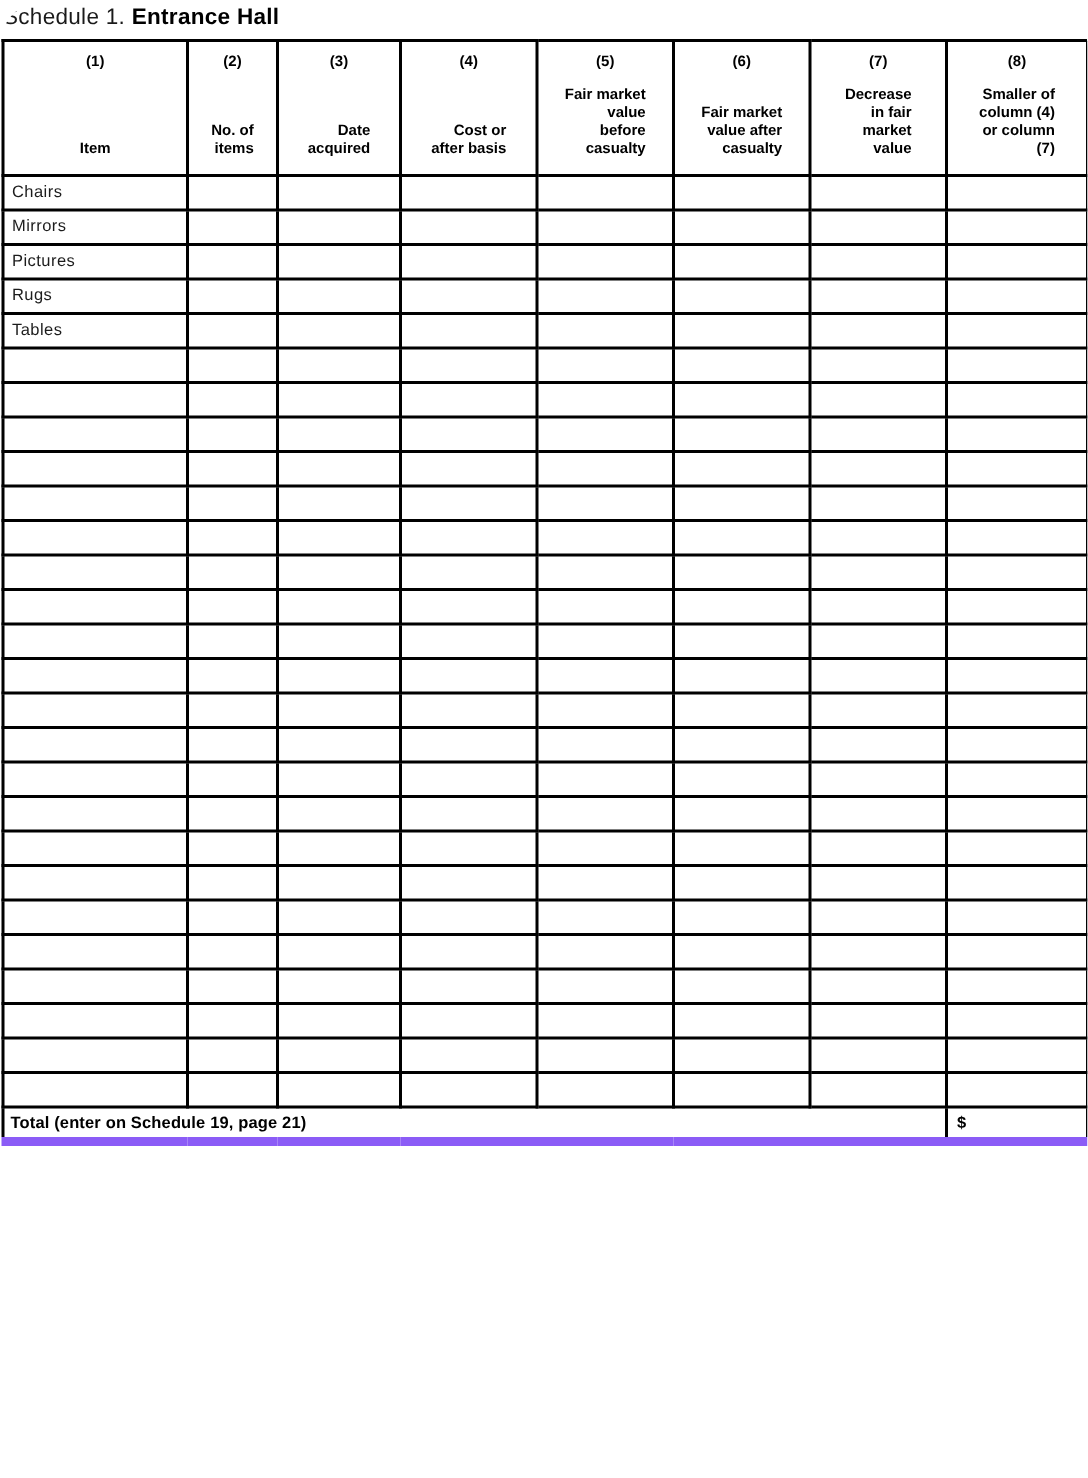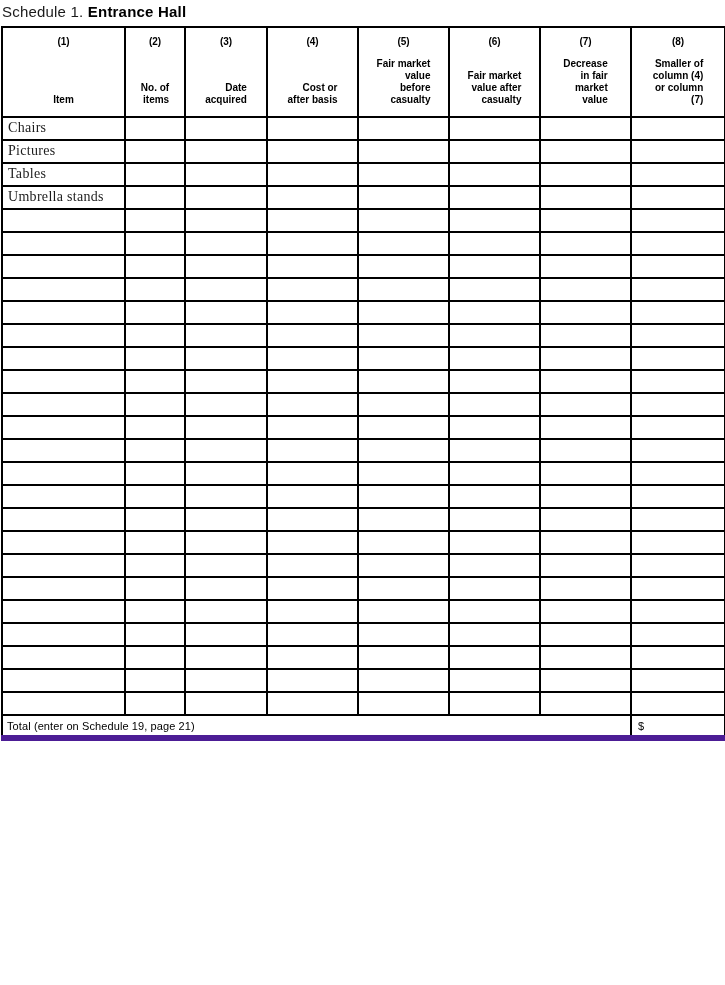--- a/index.html
+++ b/index.html
@@ -4,20 +4,21 @@
 <style>
   * { box-sizing: border-box; }
   html, body { margin: 0; padding: 0; background: #fff; }
   .page {
     width: 725px;
     height: 985px;
     background: #ffffff;
     font-family: "Liberation Sans", sans-serif;
     color: #000;
     overflow: hidden;
+    border-radius: 31px;
   }
   .title {
     margin: 3px 0 0 2px;
     font-size: 15px;
     line-height: 18px;
     letter-spacing: 0.2px;
     color: #1a1a1a;
   }
   .title .bold { font-weight: bold; color: #000; }
 
@@ -45,32 +46,32 @@
     height: 86px;
     padding: 8px 1px 8px;
     font-size: 10px;
     line-height: 12px;
   }
   .col-num { text-align: center; }
   .col-label { text-align: right; white-space: pre-line; }
 
   tbody td { height: 23px; }
   td.item-cell {
-    font-family: Liberation Serif, serif;
+    font-family: Liberation Sans, sans-serif;
     font-weight: 300;
-    font-size: 14px;
+    font-size: 11px;
     letter-spacing: 0.3px;
     color: #1c1c1c;
     padding: 0 2px 2px 5px;
     vertical-align: middle;
   }
   tfoot td {
     height: 23px;
-    border-bottom: 6px solid #4c1d95;
-    font-weight: normal;
+    border-bottom: 6px solid #8b5cf6;
+    font-weight: bold;
     font-size: 11px;
     vertical-align: middle;
   }
   td.total-label { padding-left: 4px; letter-spacing: 0.1px; }
   td.total-amount { padding-left: 6px; }
 </style>
 </head>
 <body>
 
 <div class="page">
@@ -166,54 +167,64 @@
       <td></td>
       <td></td>
       <td></td>
       <td></td>
     </tr>
 
 
 
 
 
+    <tr>
+      <td class="item-cell">Mirrors</td>
+      <td></td>
+      <td></td>
+      <td></td>
+      <td></td>
+      <td></td>
+      <td></td>
+      <td></td>
+    </tr>
 
     <tr>
       <td class="item-cell">Pictures</td>
       <td></td>
       <td></td>
       <td></td>
       <td></td>
       <td></td>
       <td></td>
       <td></td>
     </tr>
 
+    <tr>
+      <td class="item-cell">Rugs</td>
+      <td></td>
+      <td></td>
+      <td></td>
+      <td></td>
+      <td></td>
+      <td></td>
+      <td></td>
+    </tr>
 
     <tr>
       <td class="item-cell">Tables</td>
       <td></td>
       <td></td>
       <td></td>
       <td></td>
       <td></td>
       <td></td>
       <td></td>
     </tr>
 
-    <tr>
-      <td class="item-cell">Umbrella stands</td>
-      <td></td>
-      <td></td>
-      <td></td>
-      <td></td>
-      <td></td>
-      <td></td>
-      <td></td>
-    </tr>
 
 
     <tr>
       <td class="item-cell"></td>
       <td></td>
       <td></td>
       <td></td>
       <td></td>
       <td></td>
       <td></td>

